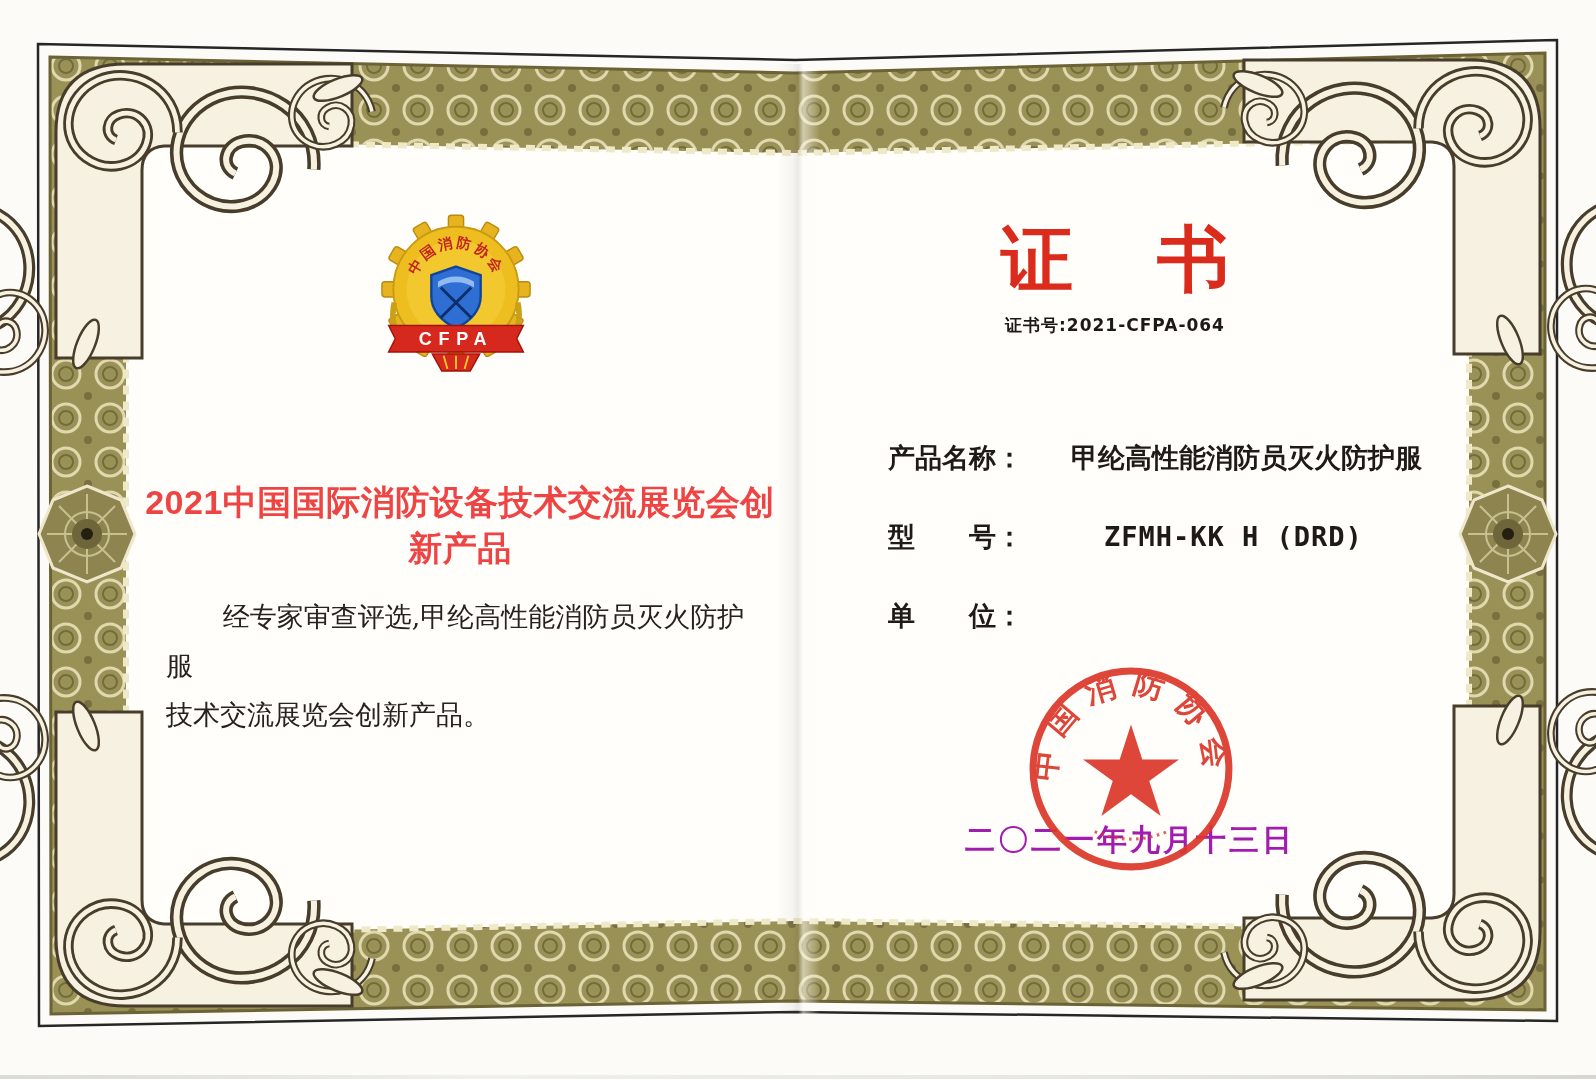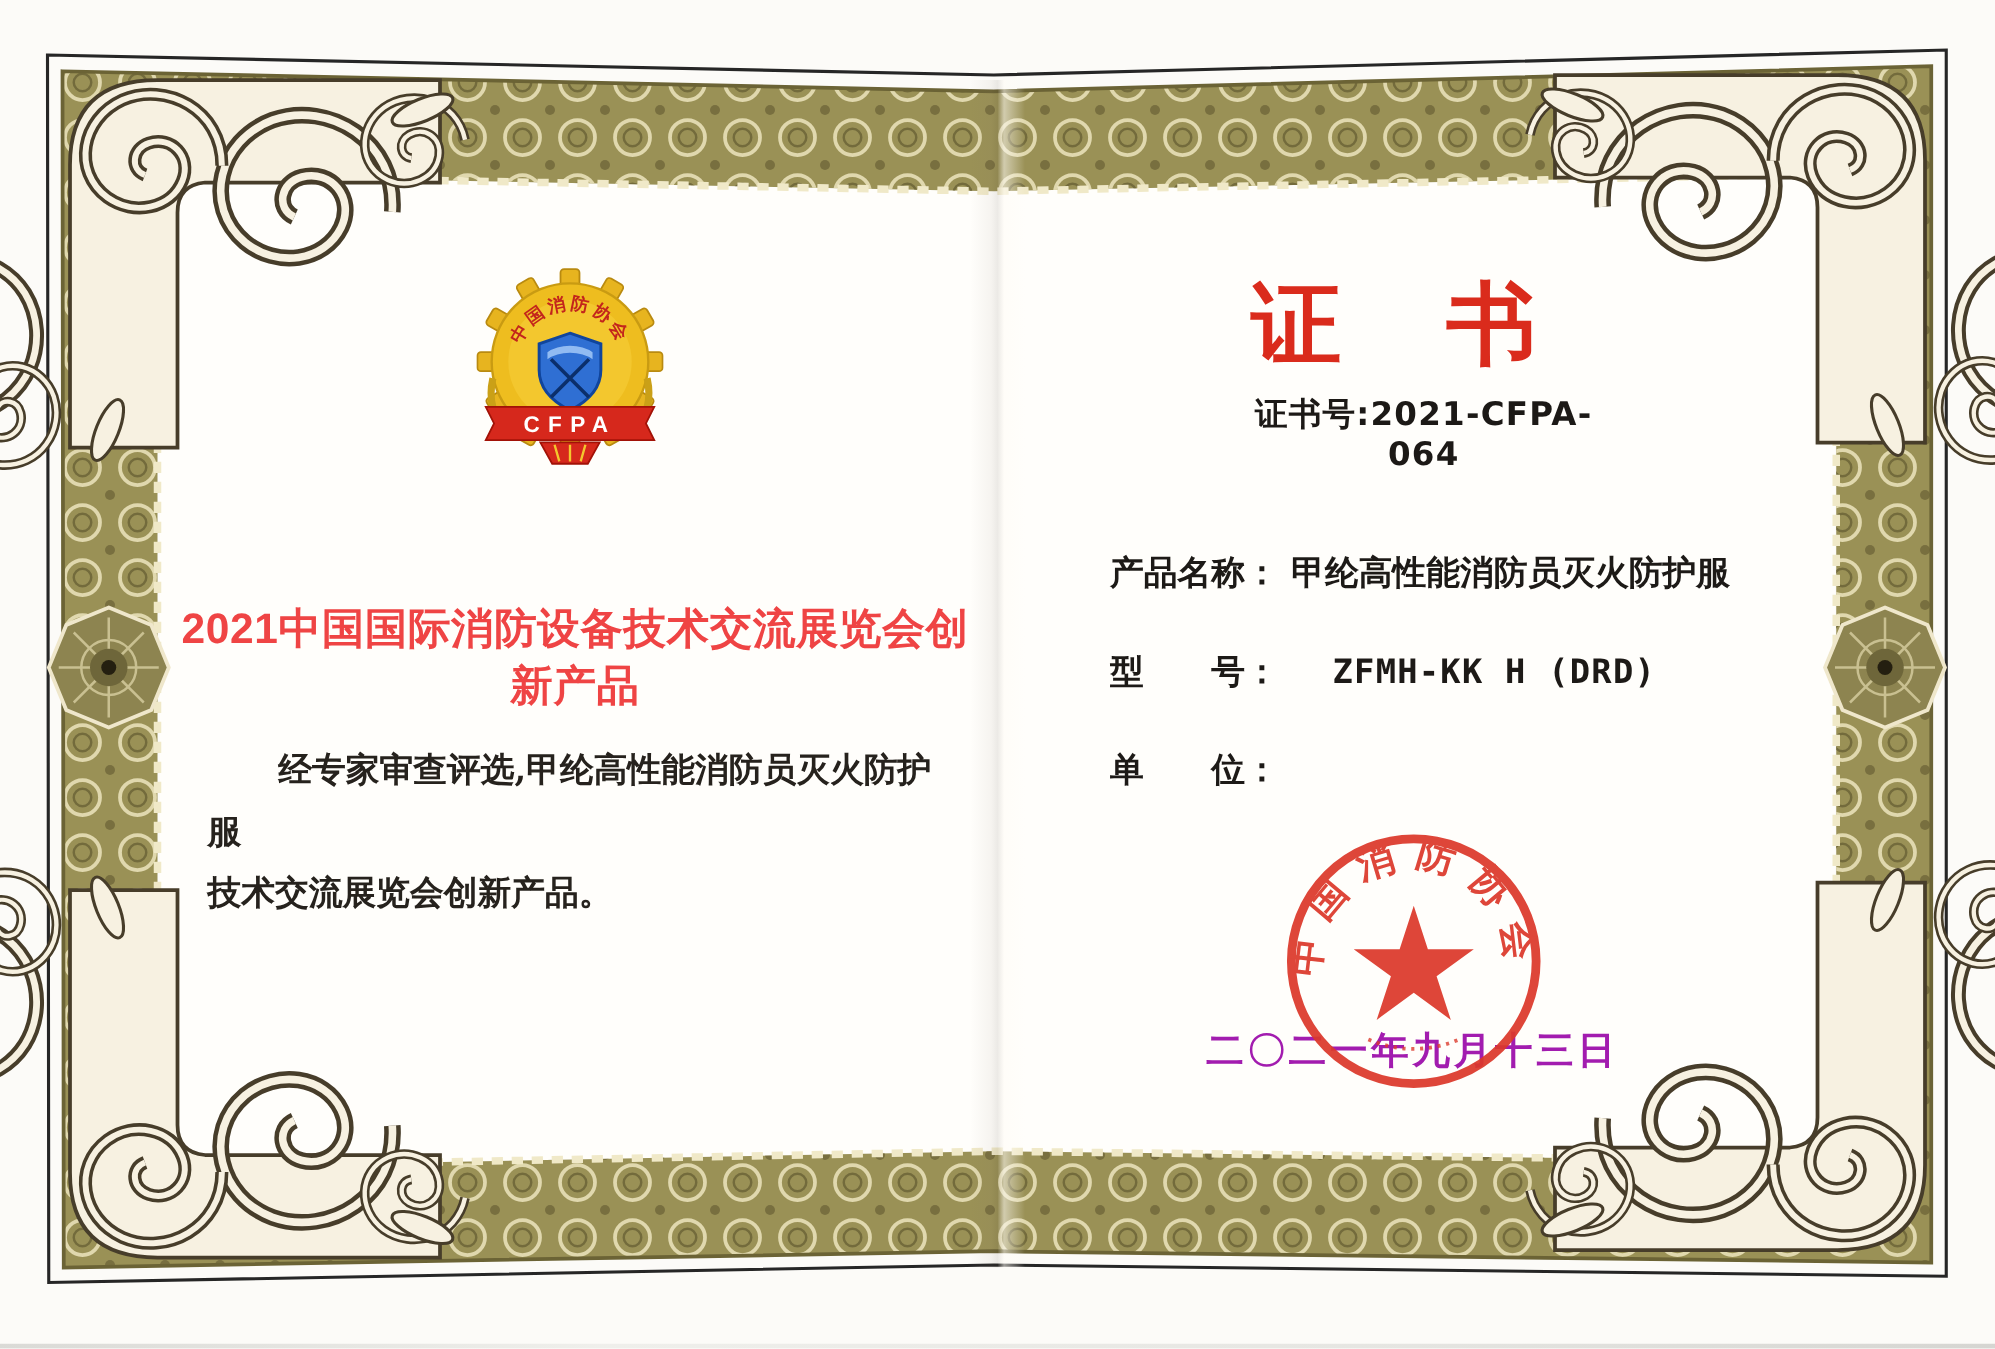--- a/index.html
+++ b/index.html
@@ -11,32 +11,32 @@
   
   .fold{position:absolute;left:776px;top:64px;width:44px;height:950px;z-index:2;
         background:linear-gradient(90deg,rgba(0,0,0,0),rgba(130,112,96,.07) 38%,rgba(70,58,46,.10) 50%,rgba(255,252,246,.55) 62%,rgba(0,0,0,0));}
 
   
   .emblem{position:absolute;left:381px;top:210px;width:150px;height:172px;z-index:2;}
   .award-title{position:absolute;left:140px;top:480px;width:640px;text-align:center;
                font-size:34px;font-weight:800;color:#ef4444;letter-spacing:0.5px;
                font-family:"Liberation Sans",sans-serif;z-index:2;}
   .award-body{position:absolute;left:166px;top:592px;width:600px;font-size:27px;line-height:49px;
-              color:#26221d;font-weight:700;font-family:"DejaVu Serif",serif;z-index:2;}
+              color:#26221d;font-weight:400;font-family:"DejaVu Serif",serif;z-index:2;}
   .award-body .indent{text-indent:2.1em;}
 
   
   .cert-title{position:absolute;left:960px;top:212px;width:310px;display:flex;justify-content:center;
               gap:84px;font-size:72px;font-weight:900;color:#da2b1c;
               font-family:"Liberation Sans",sans-serif;z-index:2;}
-  .cert-no{position:absolute;left:994px;top:314px;width:290px;text-align:center;font-size:26px;
+  .cert-no{position:absolute;left:970px;top:314px;width:290px;text-align:center;font-size:17px;
            font-weight:700;color:#1c1916;letter-spacing:1px;z-index:2;
            font-family:"DejaVu Sans",sans-serif;}
   .fields{position:absolute;left:888px;top:440px;z-index:2;}
-  .field-row{display:flex;align-items:baseline;margin-bottom:43px;font-size:27px;font-weight:700;color:#1d1a17;}
+  .field-row{display:flex;align-items:baseline;margin-bottom:43px;font-size:27px;font-weight:700;color:#1d1a17;gap:38px;}
   .field-label{font-family:"DejaVu Serif",serif;white-space:pre;}
   .field-value{margin-left:10px;font-family:"DejaVu Serif",serif;}
   .field-row.mono .field-value{font-family:"DejaVu Sans Mono","DejaVu Sans",monospace;letter-spacing:1px;margin-left:43px;}
   .issue-date{position:absolute;left:962px;top:820px;width:336px;text-align:center;font-size:30px;
               font-weight:600;color:#a21caf;letter-spacing:3px;z-index:2;
               font-family:"DejaVu Serif",serif;}
   .seal{position:absolute;left:1022px;top:662px;width:218px;height:218px;opacity:.93;z-index:3;}
 
   .photo-edge{position:absolute;left:0;bottom:0;width:100%;height:4px;z-index:4;
               background:linear-gradient(90deg,#cfcfcb,#ebebe7 30%,#dededa 70%,#c9c9c5);opacity:.75;}

